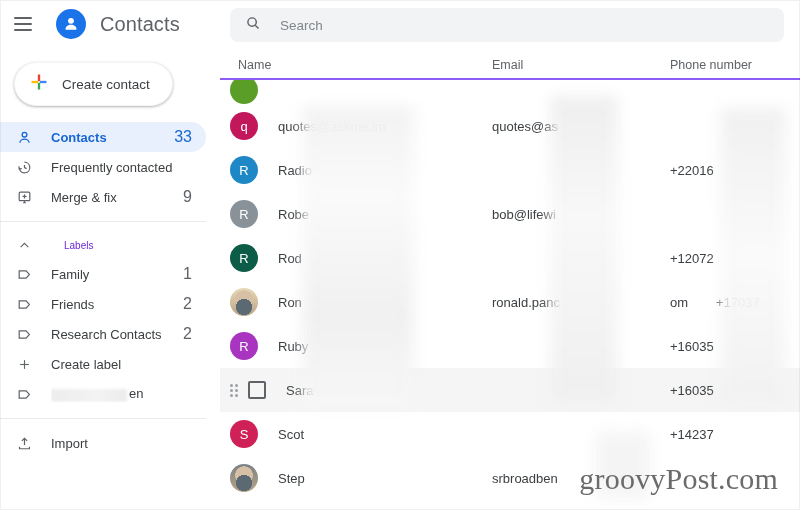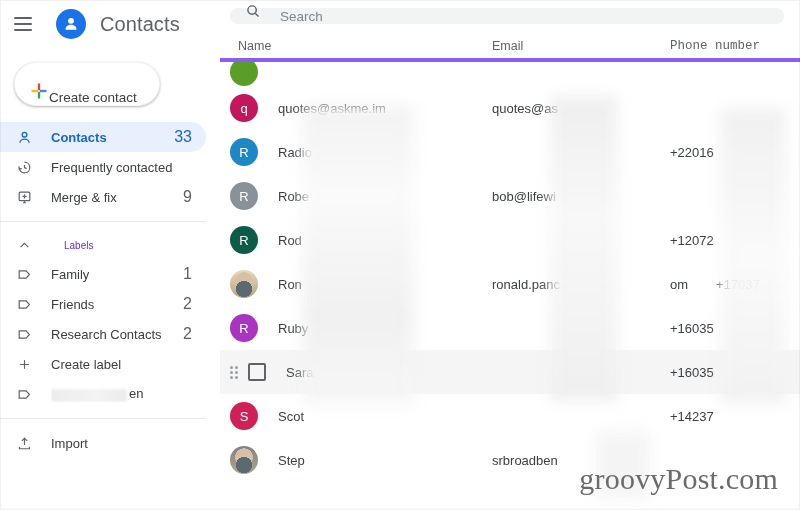--- a/index.html
+++ b/index.html
@@ -52,28 +52,29 @@
   .brand-title {
     margin-left: 14px;
     font-size: 20px;
     color: #5f6368;
     letter-spacing: 0.1px;
     white-space: nowrap;
   }
 
   .create-wrap { padding: 14px 0 10px 14px; }
   .create-btn {
-    display: inline-flex; align-items: flex-end;
+    display: inline-flex; align-items: center;
     height: 44px;
     padding: 0 22px 0 14px;
     background: #ffffff;
     border: 1px solid #f1f3f4;
     border-radius: 24px;
     box-shadow: 0 1px 3px rgba(60,64,67,.28), 0 1px 2px rgba(60,64,67,.12);
     cursor: pointer;
+    gap: 13px;
   }
   .create-label { font-size: 13.5px; color: #3c4043; white-space: nowrap; }
 
   .nav-list { margin-top: 6px; }
   .nav-item {
     display: flex; align-items: center;
     height: 30px;
     padding-left: 14px;
     padding-right: 14px;
     cursor: pointer;
@@ -134,47 +135,47 @@
   
   .main {
     flex: 1 1 auto;
     height: 510px;
     position: relative;
     overflow: hidden;
     background: #ffffff;
   }
   .search-wrap { padding: 8px 16px 0 10px; }
   .search-box {
-    height: 16px;
+    height: 34px;
     background: #f1f3f4;
     border-radius: 8px;
-    display: flex; align-items: flex-end;
+    display: flex; align-items: center;
     padding-left: 14px;
     cursor: text;
   }
   .search-input {
     border: 0; outline: 0; background: transparent;
     margin-left: 18px;
     font-family: "Liberation Sans", sans-serif;
     font-size: 13.5px;
     color: #3c4043;
     width: 88%;
   }
   .search-input::placeholder { color: #80868b; }
 
   .table { margin-top: 10px; }
   .thead {
     display: flex; align-items: center;
     height: 28px;
-    border-bottom: 4px solid #8b5cf6;
+    border-bottom: 2px solid #8b5cf6;
     padding-left: 10px;
   }
   .col-name  { flex: 0 0 262px; }
   .col-email { flex: 0 0 178px; }
-  .col-phone { flex: 1 1 auto; font-family: Liberation Mono, monospace; }
+  .col-phone { flex: 1 1 auto; }
   .thead span {
     font-size: 12.5px; color: #5f6368;
   }
   .thead .col-name { padding-left: 8px; }
 
   .row {
     display: flex; align-items: center;
     height: 44px;
     padding-left: 10px;
     cursor: pointer;

